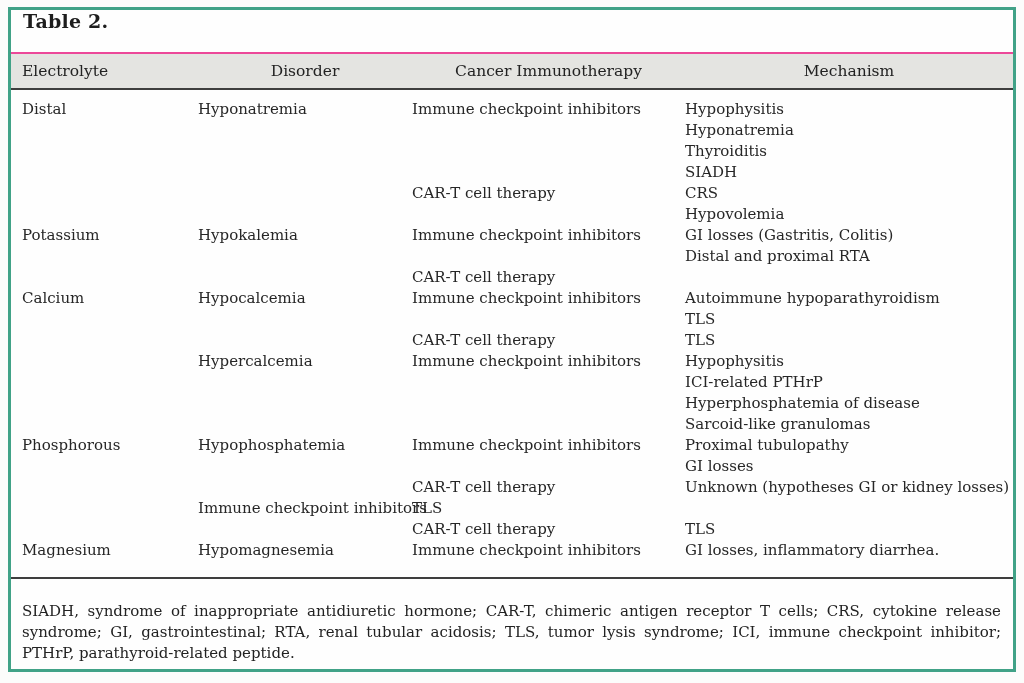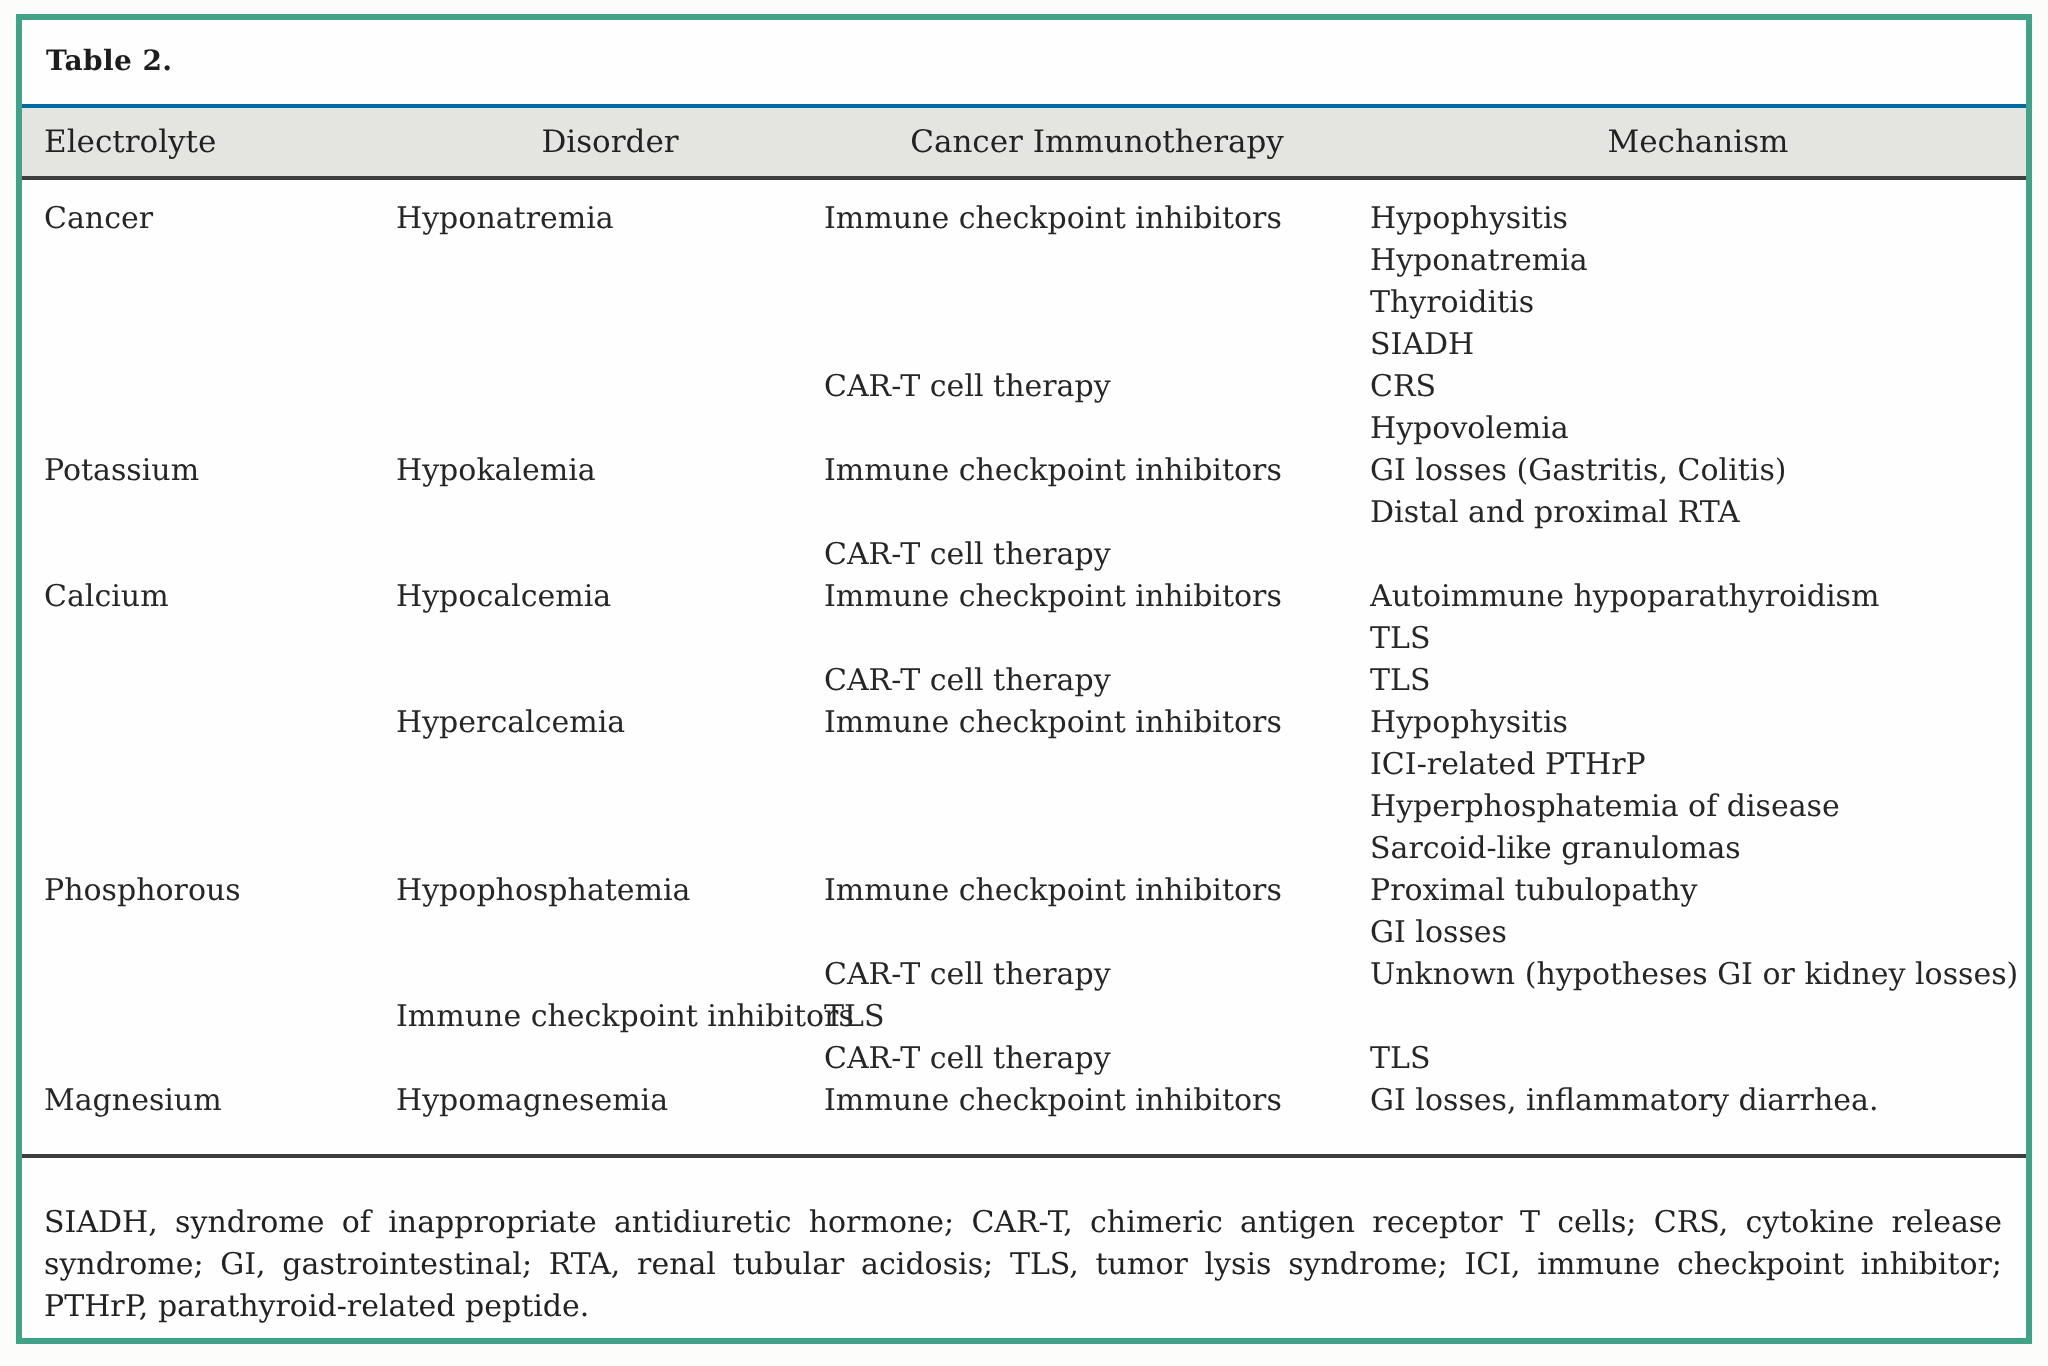--- a/index.html
+++ b/index.html
@@ -14,35 +14,35 @@
   .card {
     position:absolute; left:8px; top:7px;
     width:1008px; height:665px;
     box-sizing:border-box;
     border:3px solid #41a287;
     background:#fefefe;
     overflow:hidden;
   }
   .title-row {
     height:42px;
-    display:flex; align-items:center;
+    display:flex; 
     padding-left:12px;
     font-weight:bold;
-    font-size:14px;
+    font-size:19px;
     letter-spacing:0.2px;
     color:#1d1d1d;
   }
   .title-label { margin-right:22px; }
   .header-row {
     display:grid;
     grid-template-columns:187px 214px 273px 1fr;
     align-items:center;
     height:34px;
     background:#e4e4e1;
-    border-top:2px solid #0369a1;
+    border-top:2px solid #ec4899;
     border-bottom:2px solid #3e3e3e;
     font-size:15.5px;
     color:#222;
   }
   .header-cell { text-align:center; }
   .header-cell.first { text-align:left; padding-left:11px; }
   .tbody {
     padding:9px 0 16px 0;
     font-size:15px;
   }
@@ -72,21 +72,21 @@
 
   <div class="header-row">
       <div class="header-cell first">Electrolyte</div>
       <div class="header-cell">Disorder</div>
       <div class="header-cell">Cancer Immunotherapy</div>
       <div class="header-cell">Mechanism</div>
     </div>
 
   <div class="tbody">
       <div class="row">
-        <div class="cell c0">Cancer</div>
+        <div class="cell c0">Distal</div>
         <div class="cell c1">Hyponatremia</div>
         <div class="cell c2">Immune checkpoint inhibitors</div>
         <div class="cell c3">Hypophysitis</div>
       </div>
       <div class="row">
         <div class="cell c0"></div>
         <div class="cell c1"></div>
         <div class="cell c2"></div>
         <div class="cell c3">Hyponatremia</div>
       </div>

